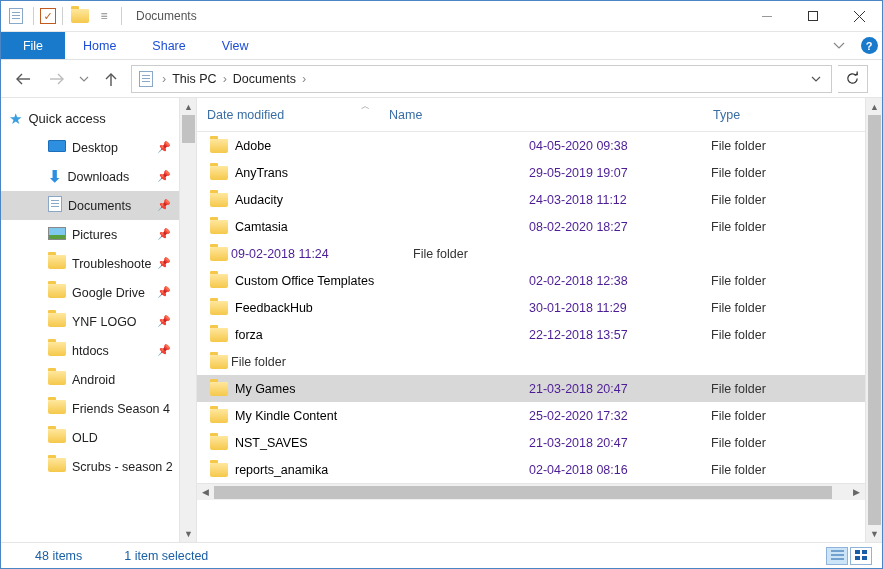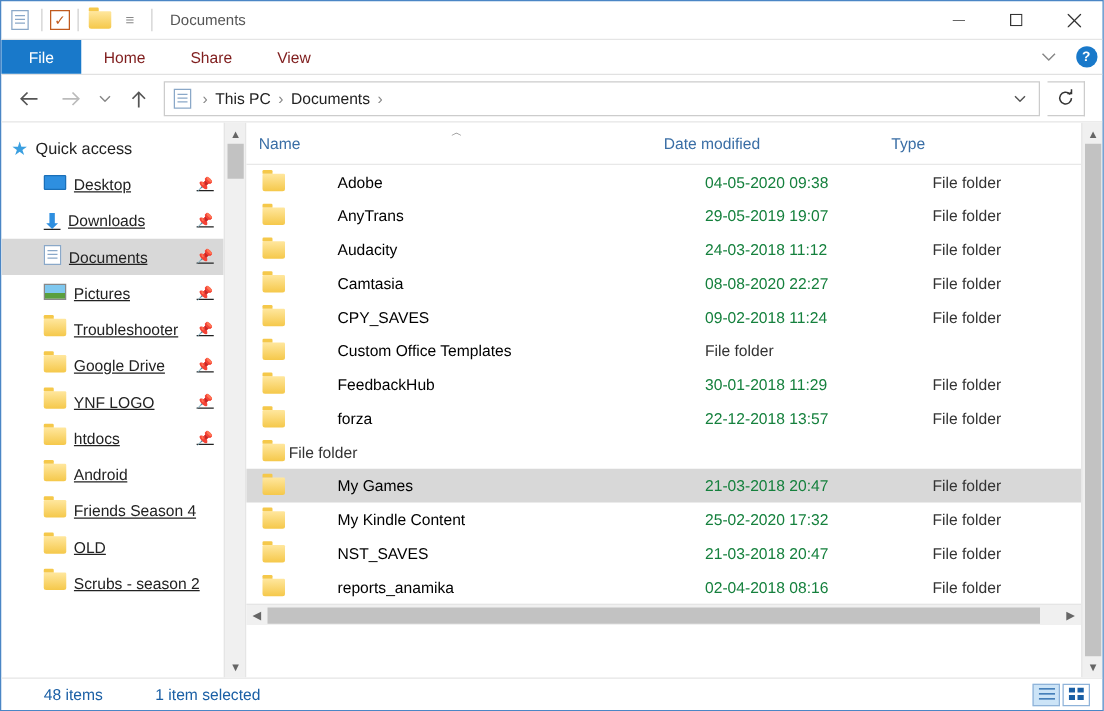--- a/index.html
+++ b/index.html
@@ -11,21 +11,21 @@
 .titlebar .qat .qicon { width: 22px; height: 22px; display: flex; align-items: center; justify-content: center; }
 .titlebar .sep { width: 1px; height: 18px; background: #d0d0d0; margin: 0 4px; }
 .titlebar .title { padding-left: 6px; color: #555; font-size: 12px; }
 .titlebar .winbtns { margin-left: auto; display: flex; }
 .titlebar .winbtn { width: 46px; height: 30px; display: flex; align-items: center; justify-content: center; color: #555; }
 .titlebar .winbtn svg { stroke: #333; }
 
 
 .ribbon { height: 28px; display: flex; align-items: stretch; border-bottom: 1px solid #e1e1e1; text-align: right; }
 .ribbon .file-tab { background: #1979ca; color: #fff; width: 64px; display: flex; align-items: center; justify-content: center; font-size: 12.5px; }
-.ribbon .tab { padding: 0 18px; display: flex; align-items: center; color: #7f1d1d; }
+.ribbon .tab { padding: 0 18px; display: flex; align-items: center; color: #1d4ed8; }
 .ribbon .spacer { flex: 1; }
 .ribbon .chev { width: 34px; display: flex; align-items: center; justify-content: center; color: #777; }
 .ribbon .help { width: 26px; display: flex; align-items: center; justify-content: center; }
 .ribbon .help .circ { width: 17px; height: 17px; border-radius: 50%; background: #1979ca; color: #fff; font-size: 11px; display: flex; align-items: center; justify-content: center; font-weight: bold; }
 
 
 .navbar { height: 38px; display: flex; align-items: center; gap: 6px; padding: 4px 8px; border-bottom: 1px solid #e5e5e5; }
 .navbtn { width: 28px; height: 28px; display: flex; align-items: center; justify-content: center; color: #888; }
 .navbtn.enabled { color: #555; }
 .addrbar { flex: 1; height: 28px; border: 1px solid #ccc; display: flex; align-items: center; padding: 0 4px; }
@@ -40,21 +40,21 @@
 .searchbox .stext { white-space: nowrap; overflow: hidden; text-overflow: ellipsis; }
 
 
 .bodyarea { flex: 1; display: flex; overflow: hidden; }
 
 
 .navwrap { width: 196px; display: flex; border-right: 1px solid #e5e5e5; }
 .navpane { flex: 1; padding-top: 6px; overflow: hidden; }
 .navitem { height: 29px; display: flex; align-items: center; padding-left: 10px; gap: 6px; color: #222; white-space: nowrap; }
 .navitem.header { font-size: 13px; padding-left: 8px; }
-.navitem.indent { padding-left: 34px; text-decoration: underline; }
+.navitem.indent { padding-left: 47px; }
 .navitem.selected { background: #d8d8d8; }
 .navitem .pin { margin-left: auto; margin-right: 8px; color: #888; font-size: 11px; }
 .navscroll { width: 17px; background: #f0f0f0; border-left: 1px solid #e5e5e5; position: relative; }
 .navscroll .arrow { position: absolute; width: 17px; height: 17px; display: flex; align-items: center; justify-content: center; color: #666; font-size: 9px; }
 .navscroll .arrow.up { top: 0; }
 .navscroll .arrow.down { bottom: 0; }
 .navscroll .thumb { position: absolute; left: 2px; width: 13px; top: 17px; height: 28px; background: #c2c2c2; }
 
 
 .contwrap { flex: 1; display: flex; flex-direction: column; overflow: hidden; }
@@ -63,22 +63,22 @@
 .colheaders .col.name { width: 324px; }
 .colheaders .col.date { width: 182px; }
 .colheaders .col.type { flex: 1; }
 .colheaders .sortarr { font-size: 9px; color: #888; position: absolute; left: 164px; top: 2px; }
 .colheaders { position: relative; }
 
 .filelist { flex: 1; overflow: hidden; }
 .filerow { height: 27px; display: flex; align-items: center; padding-left: 10px; }
 .filerow.selected { background: #d8d8d8; }
 .filerow .icon { width: 24px; height: 18px; display: flex; align-items: center; justify-content: center; }
-.filerow .name { width: 298px; padding-left: 4px; margin-left: 35px; }
-.filerow .date { width: 182px; color: #15803d; }
+.filerow .name { width: 298px; padding-left: 4px; }
+.filerow .date { width: 182px; color: #4c1d95; }
 .filerow .type { color: #333; }
 
 .hscroll { height: 17px; background: #f0f0f0; border-top: 1px solid #e5e5e5; display: flex; align-items: center; }
 .hscroll .arrow { width: 17px; height: 17px; display: flex; align-items: center; justify-content: center; color: #666; font-size: 9px; }
 .hscroll .track { flex: 1; position: relative; height: 17px; }
 .hscroll .thumb { position: absolute; top: 2px; height: 13px; left: 0; right: 16px; background: #c2c2c2; }
 
 .vscroll { width: 17px; background: #f0f0f0; border-left: 1px solid #e5e5e5; position: relative; }
 .vscroll .arrow { position: absolute; width: 17px; height: 17px; display: flex; align-items: center; justify-content: center; color: #666; font-size: 9px; }
 .vscroll .arrow.up { top: 0; }
@@ -279,26 +279,26 @@
       <div class="thumb"></div>
       <div class="arrow down">▼</div>
     </div>
   </div>
 
   <div class="contwrap">
     <div class="listrows" style="flex:1;overflow:hidden;">
       <div class="listcol">
         <div class="colheaders">
           <span class="sortarr">︿</span>
+          <div class="col date">
+              <span>Date modified</span>
+            </div>
           <div class="col name">
               <span>Name</span>
             </div>
-          <div class="col date">
-              <span>Date modified</span>
-            </div>
           <div class="col type">
               <span>Type</span>
             </div>
         </div>
         <div class="filelist" id="file-list">
             <div class="filerow">
               <span class="icon">
                 <span class="fo-ico"></span>
               </span>
               <span class="name">Adobe</span>
@@ -319,36 +319,36 @@
               </span>
               <span class="name">Audacity</span>
               <span class="date">24-03-2018 11:12</span>
               <span class="type">File folder</span>
             </div>
             <div class="filerow">
               <span class="icon">
                 <span class="fo-ico"></span>
               </span>
               <span class="name">Camtasia</span>
-              <span class="date">08-08-2020 22:27</span>
-              <span class="type">File folder</span>
-            </div>
-            <div class="filerow">
-              <span class="icon">
-                <span class="fo-ico"></span>
-              </span>
-              <span class="name">CPY_SAVES</span>
+              <span class="date">08-02-2020 18:27</span>
+              <span class="type">File folder</span>
+            </div>
+            <div class="filerow">
+              <span class="icon">
+                <span class="fo-ico"></span>
+              </span>
               <span class="date">09-02-2018 11:24</span>
               <span class="type">File folder</span>
             </div>
             <div class="filerow">
               <span class="icon">
                 <span class="fo-ico"></span>
               </span>
               <span class="name">Custom Office Templates</span>
+              <span class="date">02-02-2018 12:38</span>
               <span class="type">File folder</span>
             </div>
             <div class="filerow">
               <span class="icon">
                 <span class="fo-ico"></span>
               </span>
               <span class="name">FeedbackHub</span>
               <span class="date">30-01-2018 11:29</span>
               <span class="type">File folder</span>
             </div>

